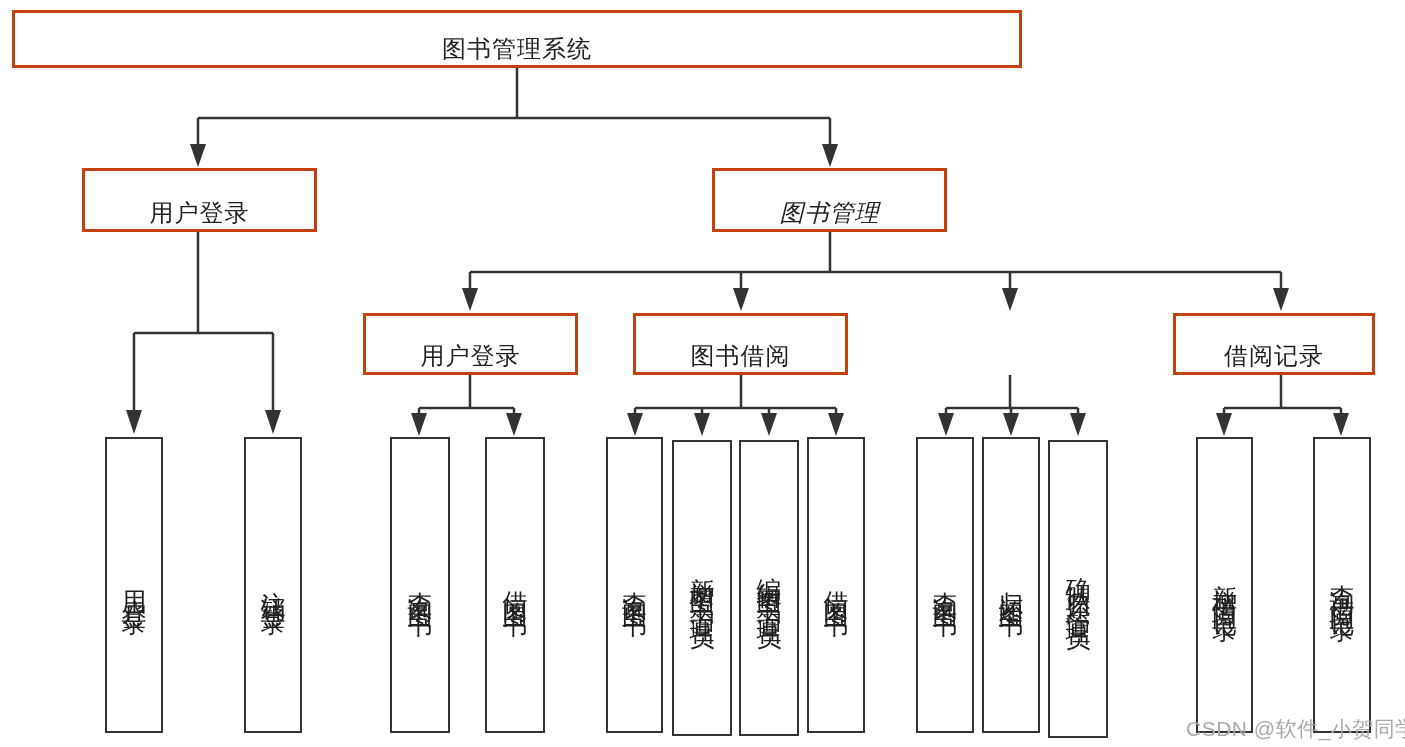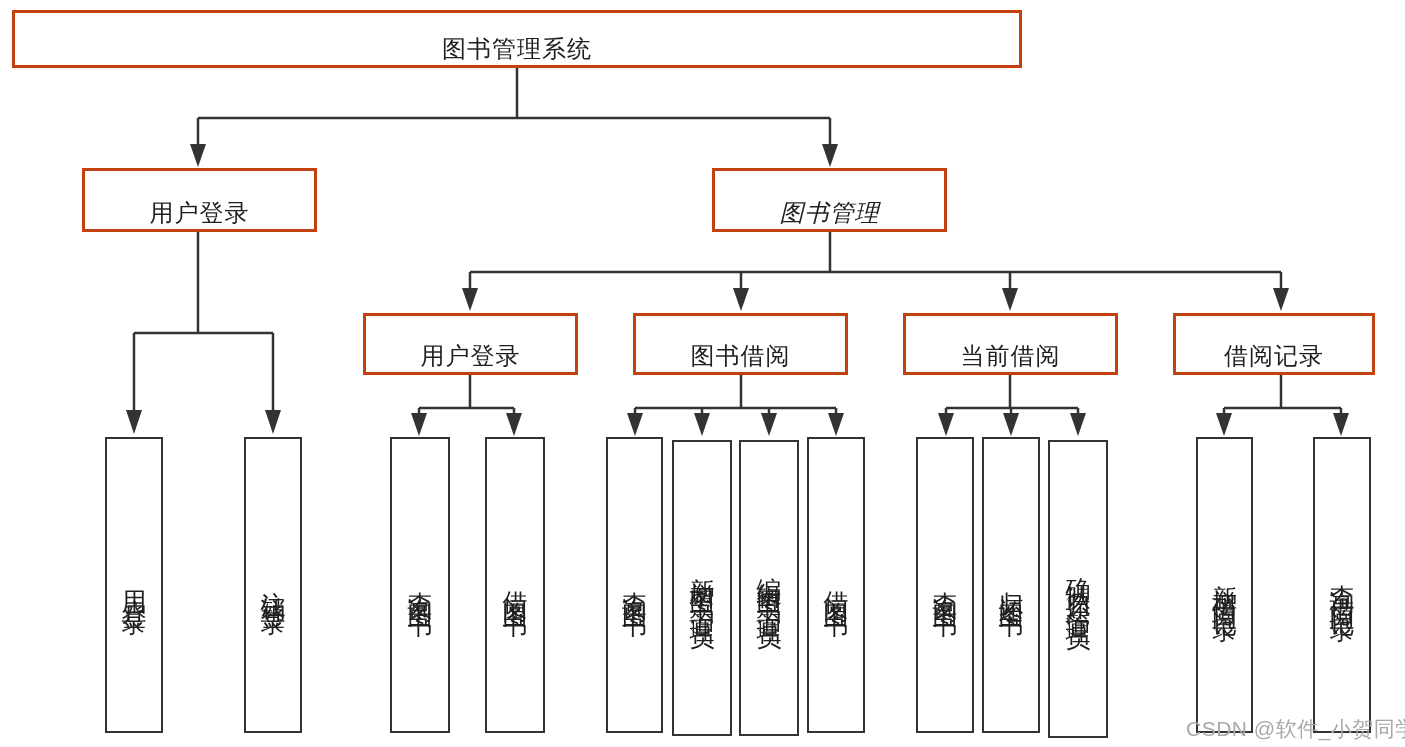--- a/index.html
+++ b/index.html
@@ -152,23 +152,20 @@
   <div class="hbox" style="left:712px; top:168px; width:235px; height:64px;font-style:italic;">
     <span>图书管理</span>
   </div>
 
   <div class="hbox" style="left:363px; top:313px; width:215px; height:62px;">
     <span>用户登录</span>
   </div>
   <div class="hbox" style="left:633px; top:313px; width:215px; height:62px;">
     <span>图书借阅</span>
   </div>
-  <div class="hbox" style="left:903px; top:313px; width:215px; height:62px;">
-    <span>当前借阅</span>
-  </div>
   <div class="hbox" style="left:1173px; top:313px; width:202px; height:62px;">
     <span>借阅记录</span>
   </div>
 
   <div class="vbox" style="left:105px; top:437px; width:58px; height:296px;">
     <span class="vtext">用户登录</span>
   </div>
   <div class="vbox" style="left:244px; top:437px; width:58px; height:296px;">
     <span class="vtext">注销登录</span>
   </div>

